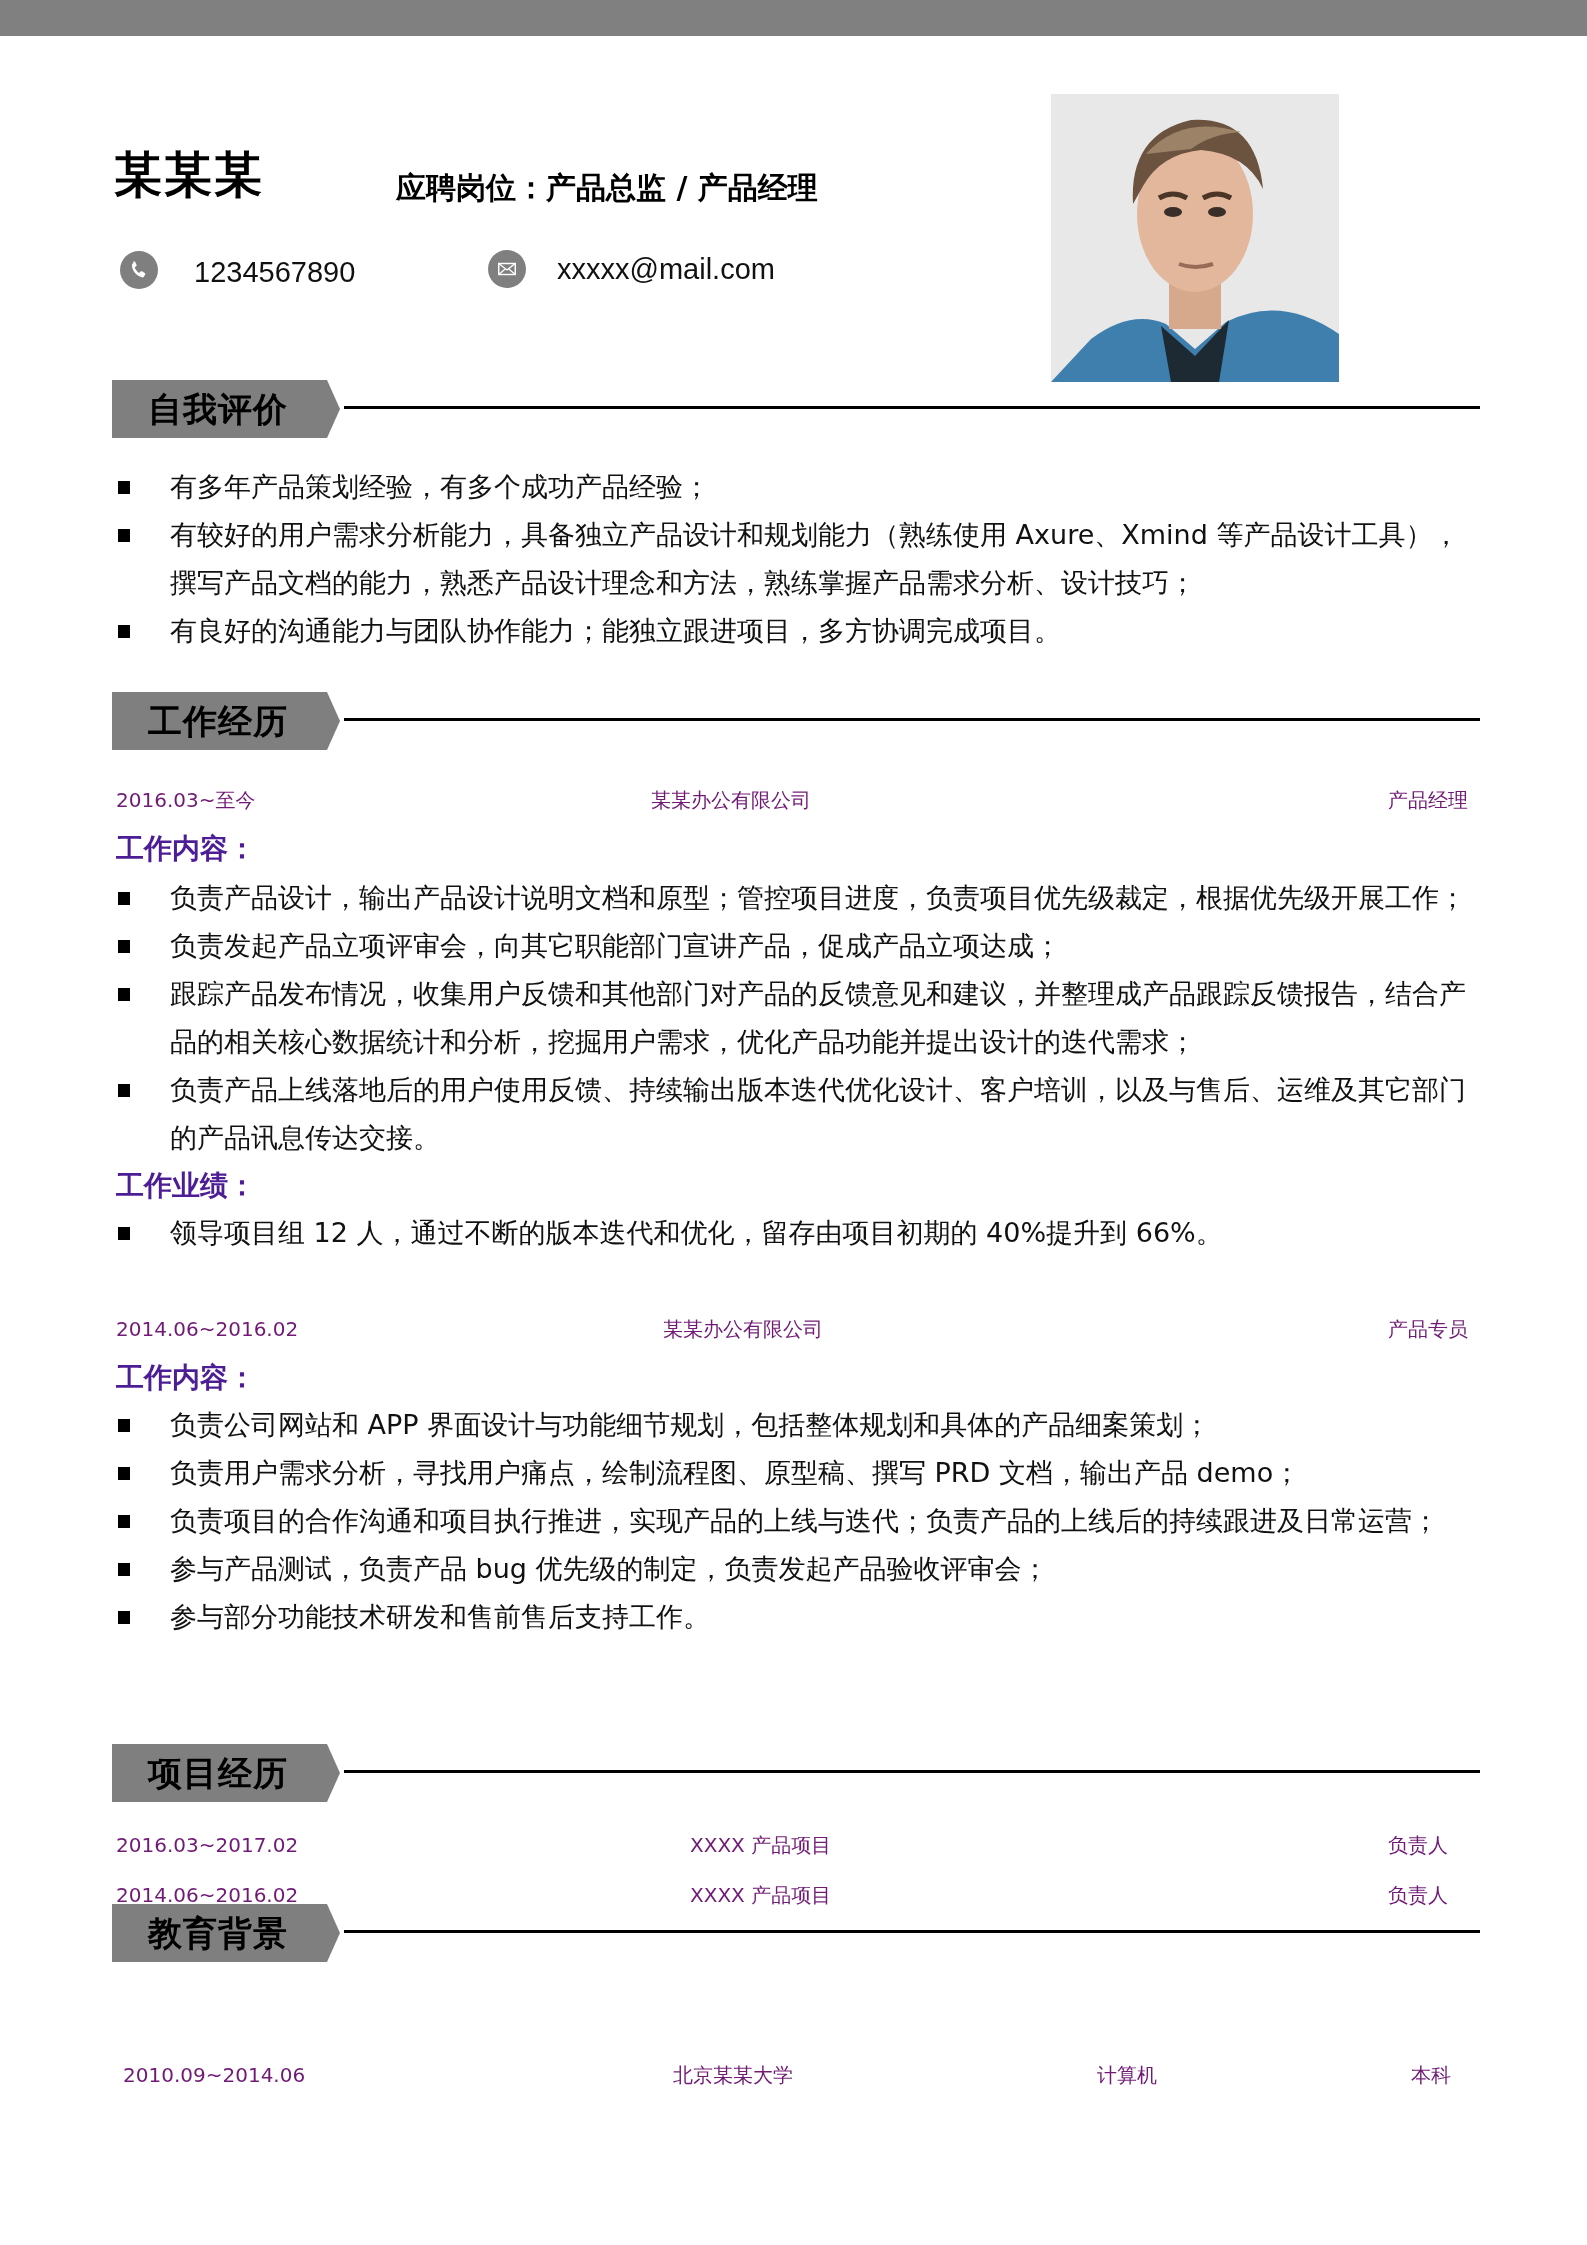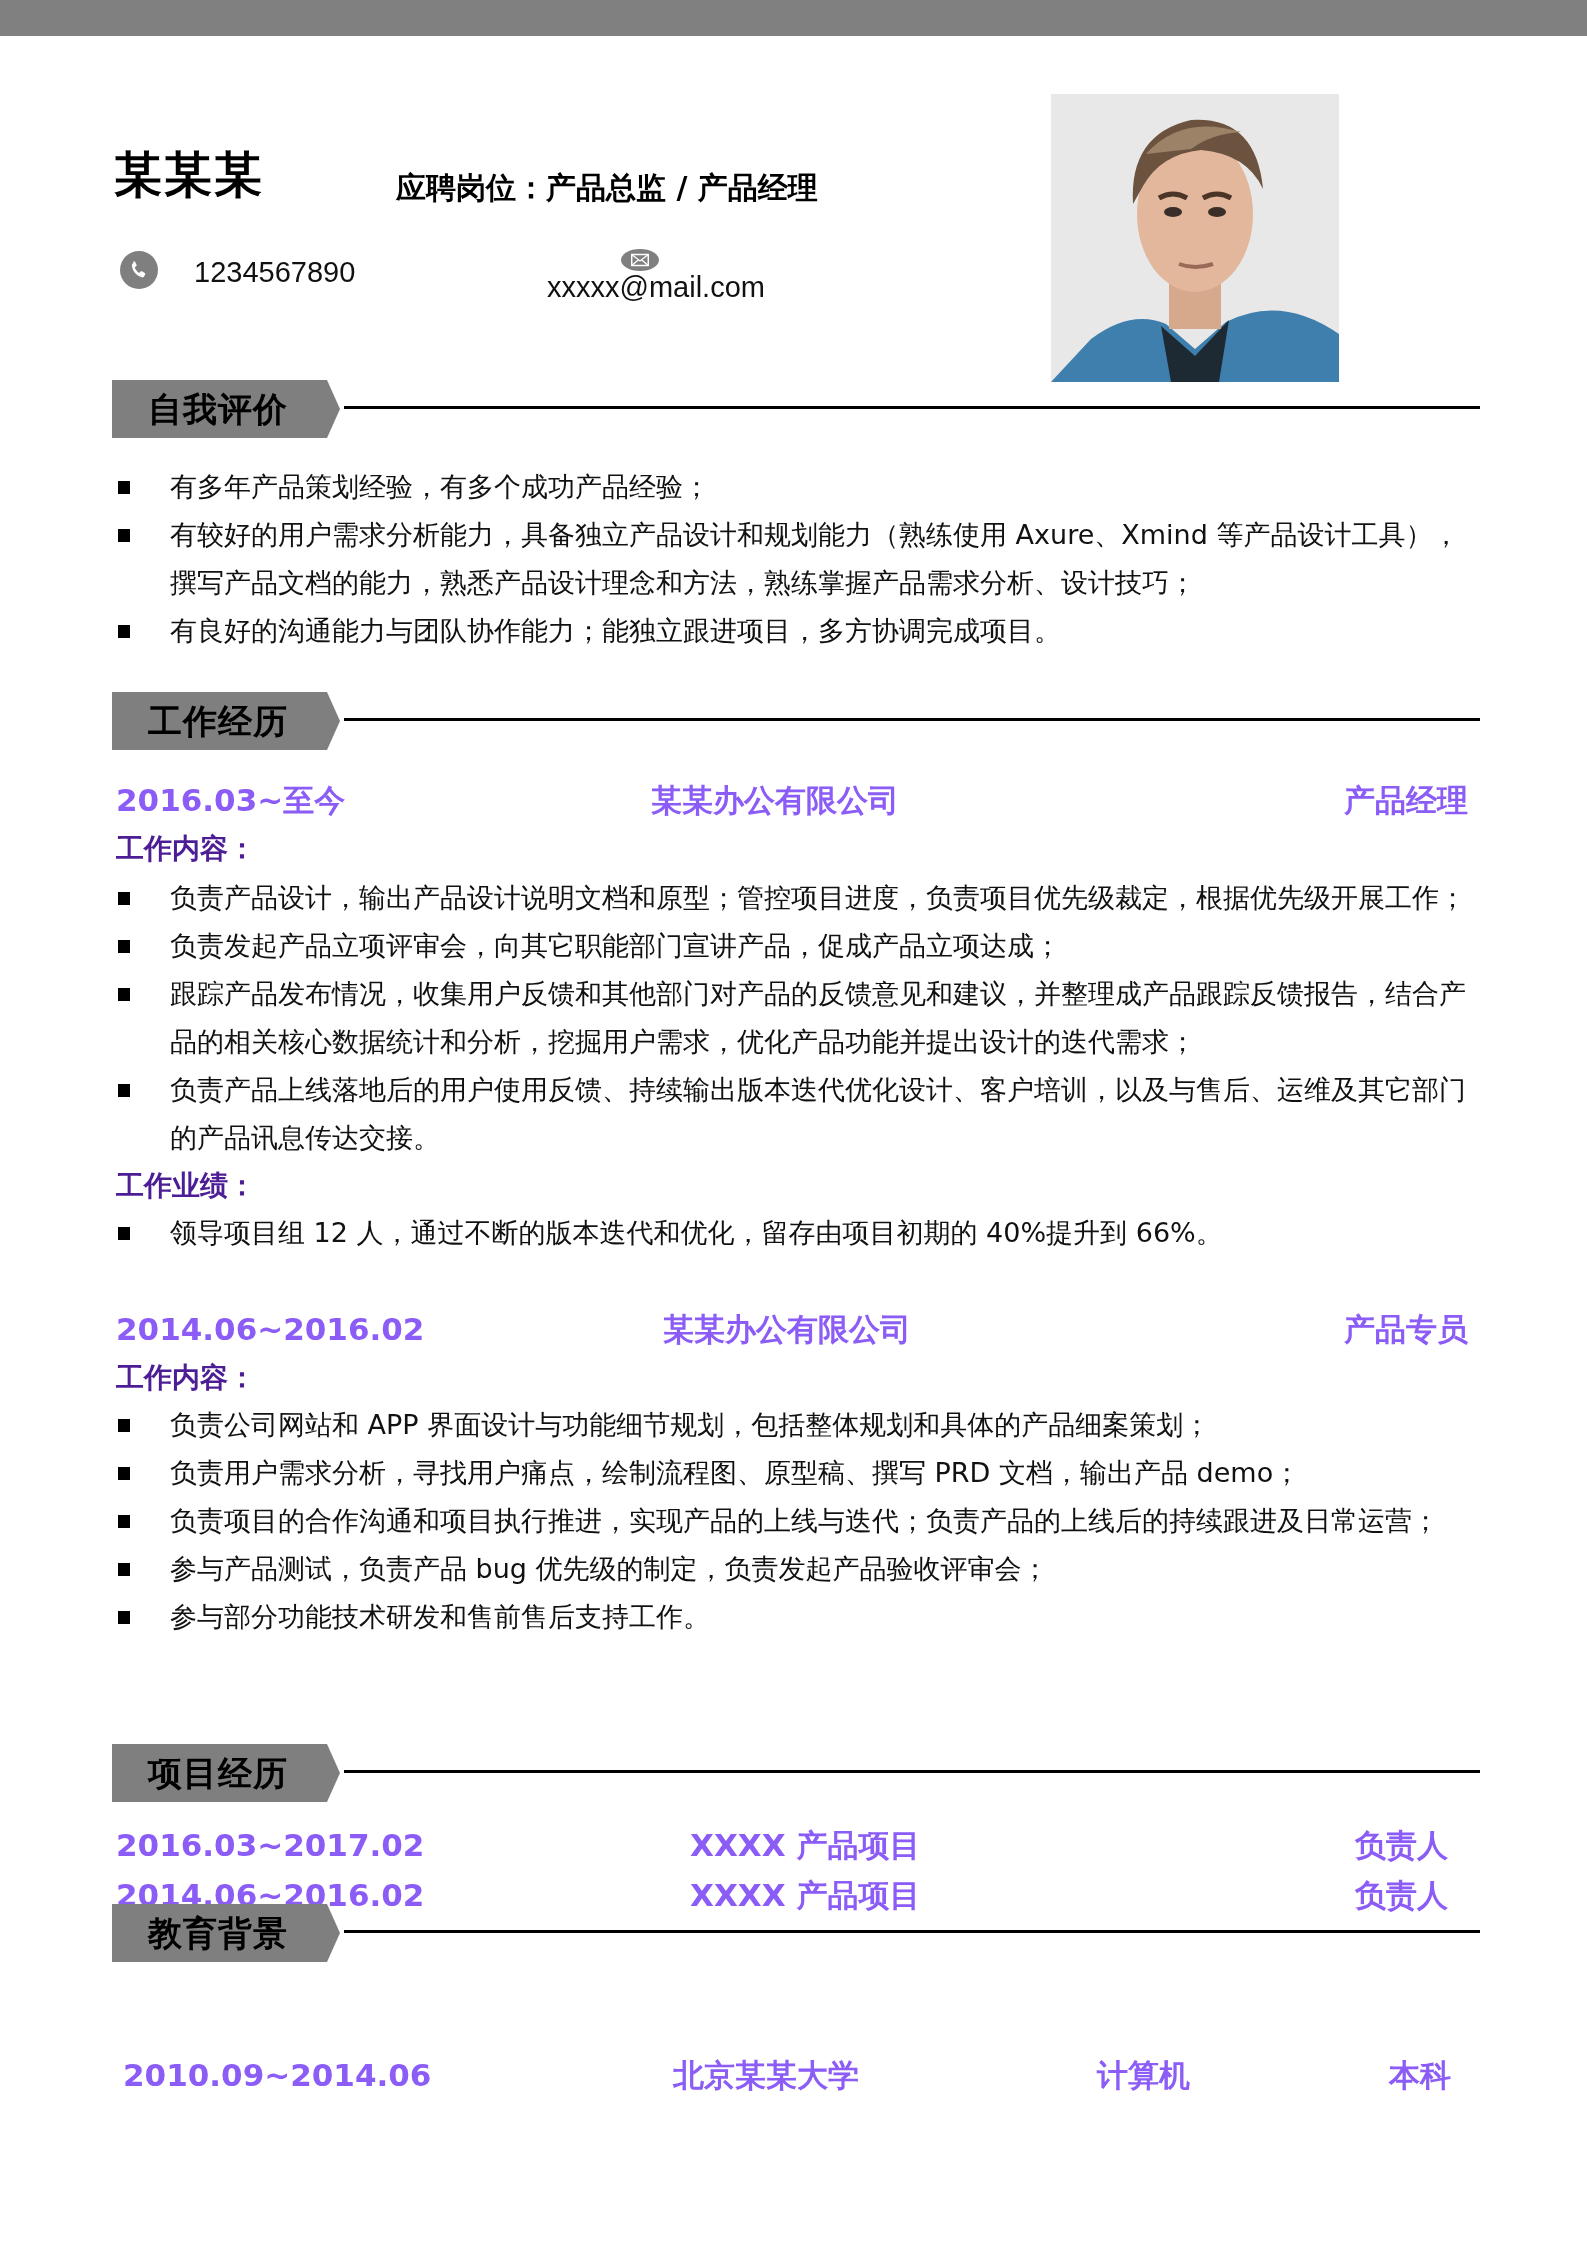--- a/index.html
+++ b/index.html
@@ -8,36 +8,36 @@
   .topbar { position: absolute; left: 0; top: 0; width: 1587px; height: 36px; background: #808080; }
 
   .name { position: absolute; left: 114px; top: 138px; font-size: 48px; font-weight: bold; letter-spacing: 2px; line-height: 72px; color: #000; }
   .job-target { position: absolute; left: 396px; top: 168px; font-size: 30px; font-weight: bold; line-height: 40px; color: #000; }
 
   .contact { position: absolute; top: 249px; height: 40px; display: flex; align-items: center; }
   .contact .ic { width: 38px; height: 38px; border-radius: 50%; background: #7f7f7f; display: flex; align-items: center; justify-content: center; }
   .contact .ic svg { width: 22px; height: 22px; }
   .contact .txt { font-family: "Liberation Sans", "DejaVu Sans", sans-serif; font-size: 29px; color: #111; margin-left: 36px; }
   .contact.phone { left: 120px; align-items: flex-end; }
-  .contact.email { left: 516px; flex-direction: column; }
+  .contact.email { left: 488px; }
   .contact.email .txt { margin-left: 31px; }
 
   .photo { position: absolute; left: 1051px; top: 94px; width: 288px; height: 288px; overflow: hidden; background: #e9e9e9; }
 
   .section-head { position: absolute; left: 112px; width: 1368px; height: 58px; }
   .section-head .tag { position: absolute; left: 0; top: 0; width: 228px; height: 58px; background: #7f7f7f;
      clip-path: polygon(0 0, 215px 0, 228px 29px, 215px 58px, 0 58px); }
   .section-head .tag span { position: absolute; left: 36px; top: 8px; font-size: 34px; font-weight: bold; color: #000000; letter-spacing: 1px; line-height: 42px; }
   .section-head .rule { position: absolute; left: 232px; right: 0; top: 26px; height: 3px; background: #000; }
 
   .bullets { position: absolute; left: 116px; width: 1360px; }
   .bullet { position: relative; padding-left: 54px; font-size: 27px; line-height: 48px; color: #111; }
   .bullet .sq { position: absolute; left: 2px; top: 18px; width: 12px; height: 13px; background: #000; }
 
-  .row { position: absolute; left: 116px; width: 1356px; height: 40px; font-size: 31px; font-weight: bold; color: #8b5cf6; line-height: 40px; }
+  .row { position: absolute; left: 116px; width: 1356px; height: 40px; font-size: 20px; font-weight: normal; color: #701a75; line-height: 40px; }
   .row span { position: absolute; top: 0; white-space: nowrap; }
   .sub { position: absolute; left: 116px; font-size: 28px; font-weight: bold; color: #4c1d95; line-height: 40px; }
 </style>
 </head>
 <body>
 
 <div class="topbar"></div>
 
 <div class="name">某某某</div>
 <div class="job-target">应聘岗位：产品总监 / 产品经理</div>

